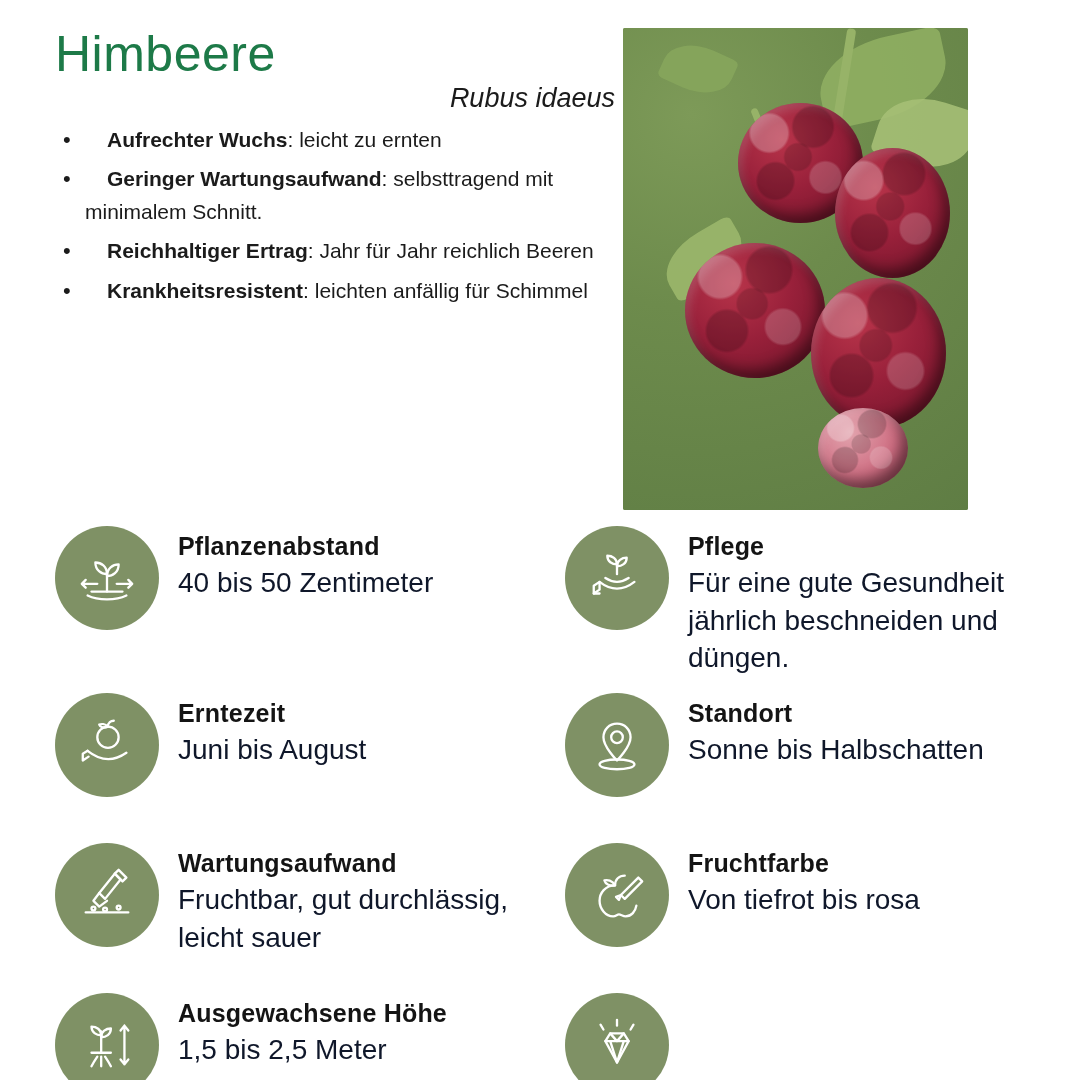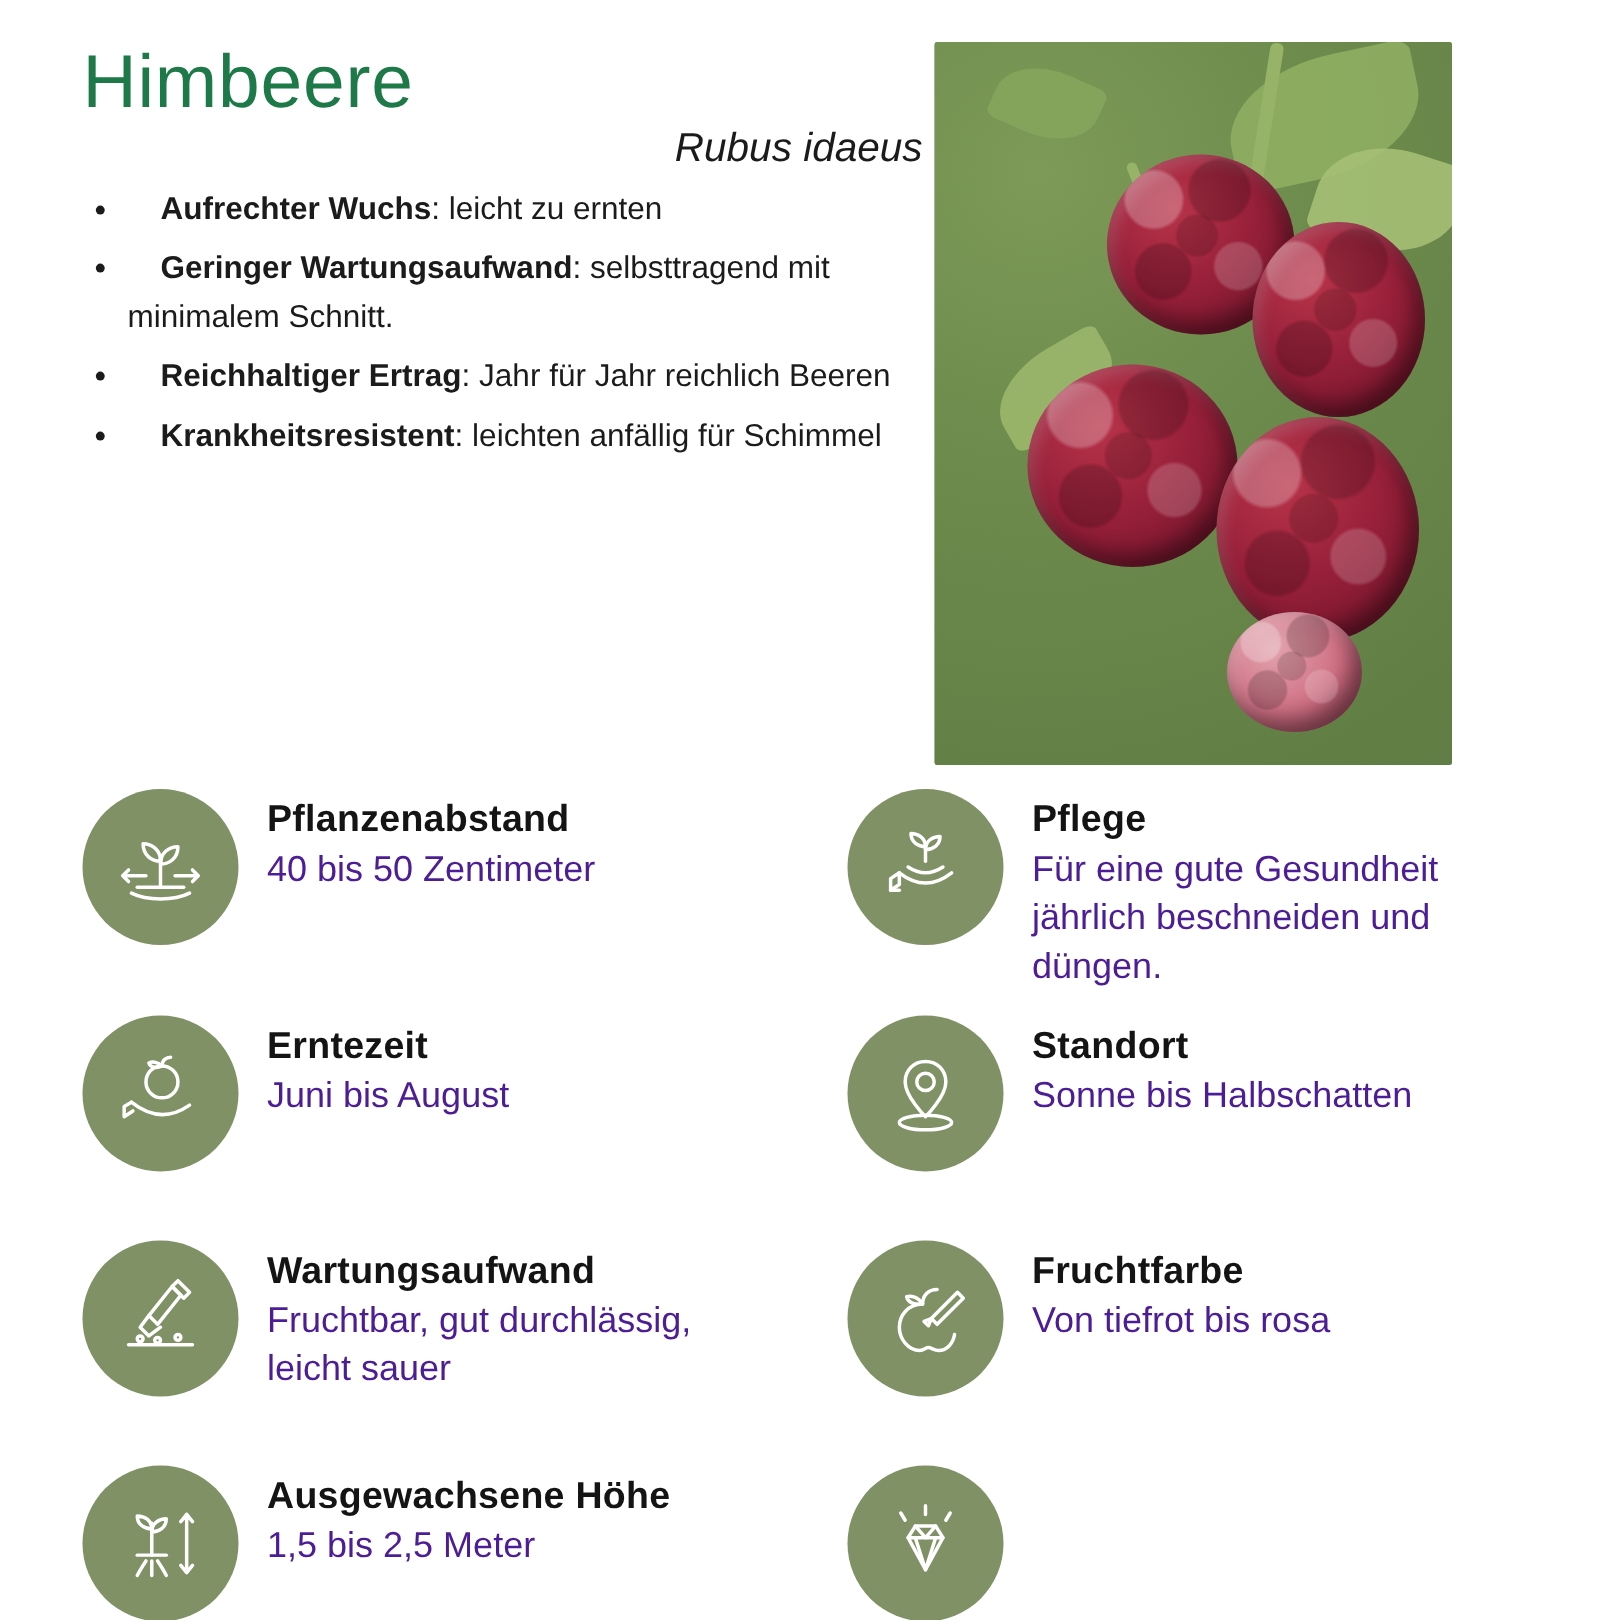--- a/index.html
+++ b/index.html
@@ -161,23 +161,23 @@
   }
   .cell .h {
     font-size: 25px;
     font-weight: 700;
     line-height: 1.15;
     margin-bottom: 3px;
     color: #141414;
     letter-spacing: .2px;
   }
   .cell .d {
-    font-size: 24px;
+    font-size: 28px;
     line-height: 1.35;
-    color: #4c1d95;
+    color: #0f172a;
     max-width: 330px;
   }
 </style>
 </head>
 <body>
 
 <div class="page">
 
   <div class="top">
 

